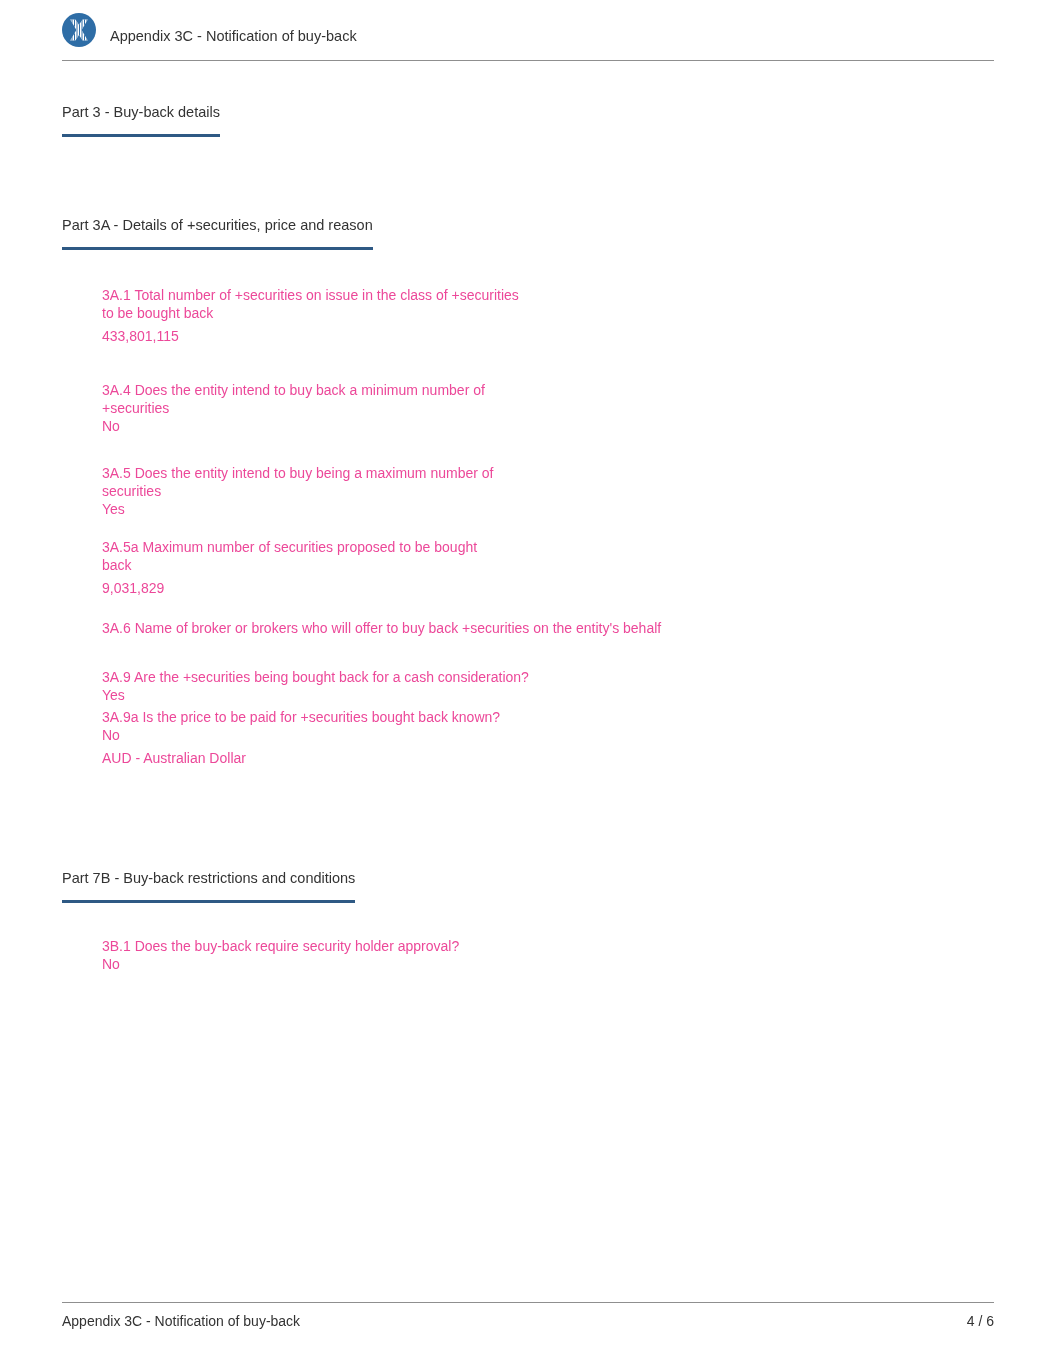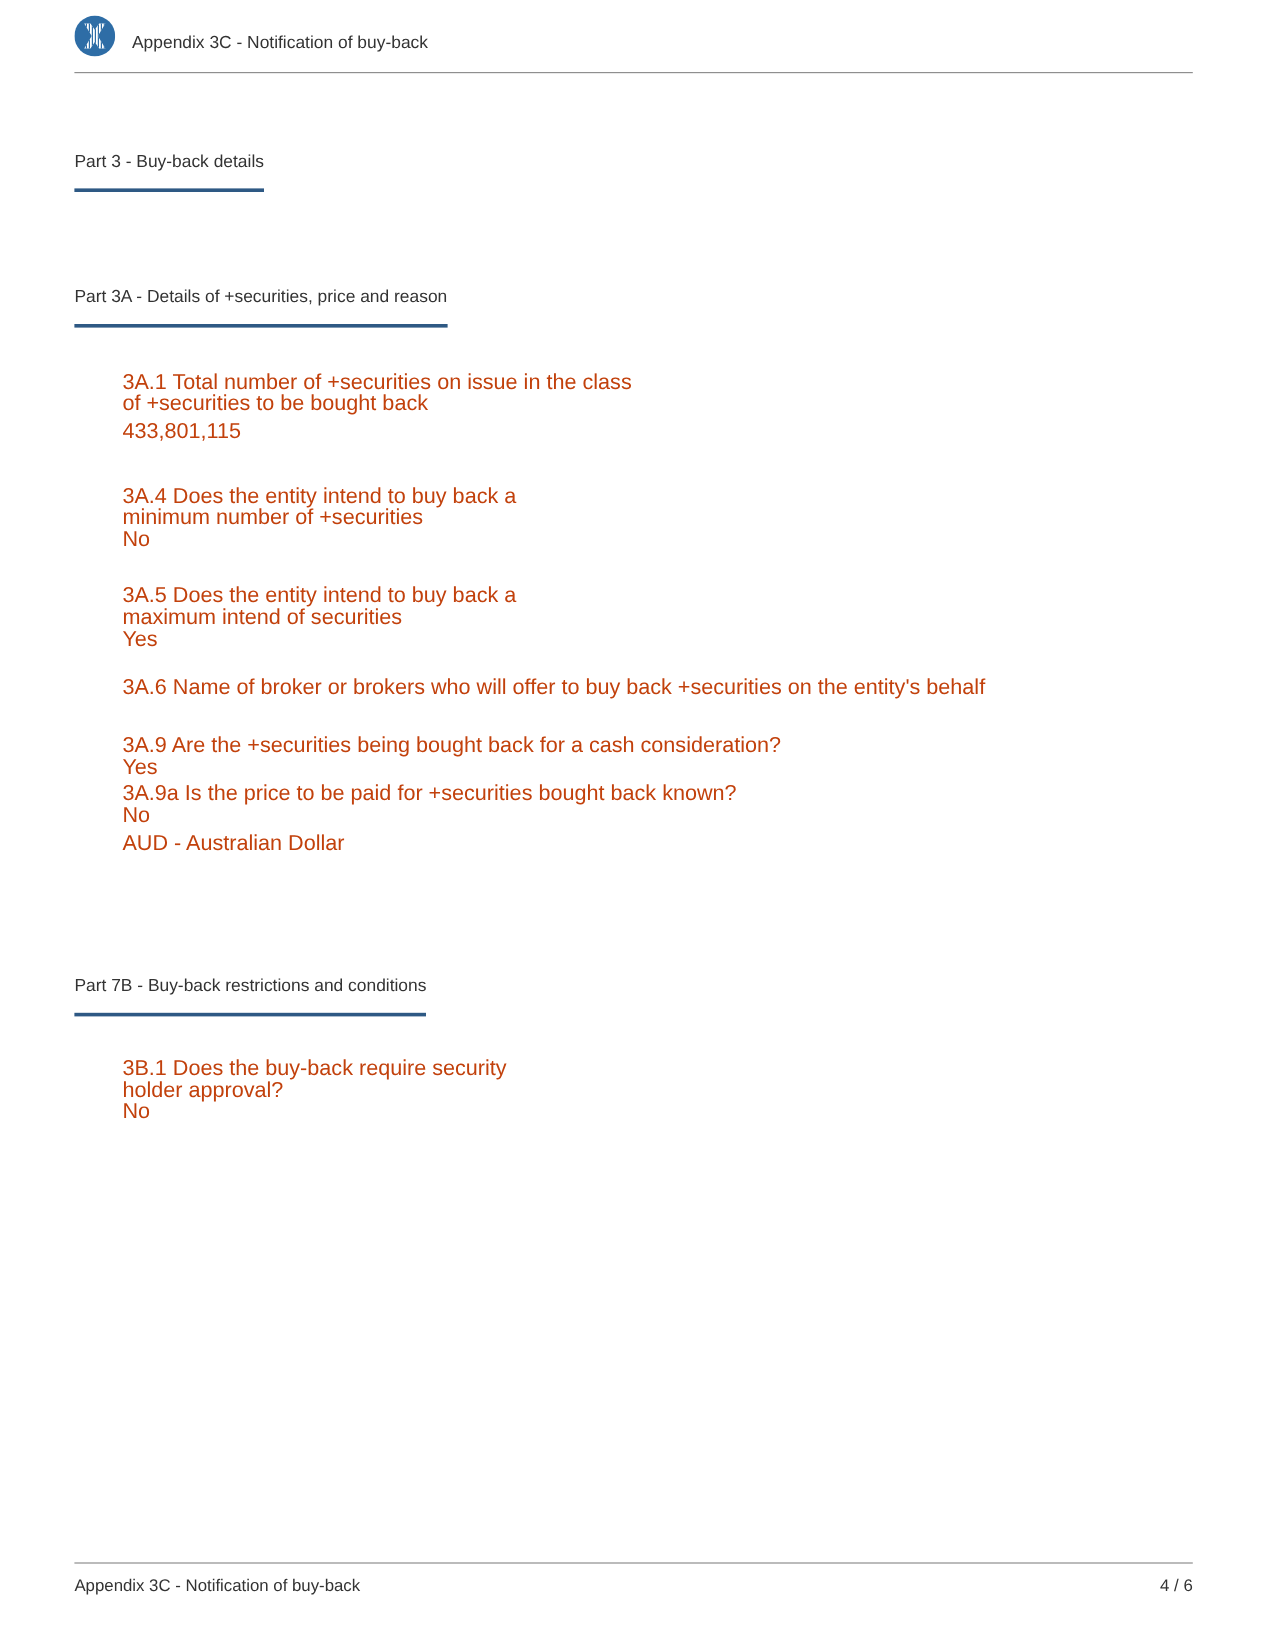--- a/index.html
+++ b/index.html
@@ -37,26 +37,26 @@
   
   .section-heading {
     display: table;
     font-size: 14.5px;
     font-weight: 400;
     color: #333333;
     line-height: 17px;
     padding-bottom: 13px;
     border-bottom: 3px solid #2E5984;
   }
-  .h-part3  { margin-top: 66px; }
+  .h-part3  { margin-top: 43px; }
   .h-part3a { margin-top: 80px; }
   .h-part3b { margin-top: 103px; }
   
   .section-body { margin-left: 40px; }
-  .qa { font-size: 18px; line-height: 18px; color: #c2410c; }
+  .qa { font-size: 14px; line-height: 18px; color: #ec4899; }
   .qa .question { }
   .qa .answer-gap { margin-top: 5px; }
   .w430 { max-width: 432px; }
   .w400 { max-width: 404px; }
   .w390 { max-width: 392px; }
   .w360 { max-width: 362px; }
   .mt36 { margin-top: 36px; }
   .mt34 { margin-top: 34px; }
   .mt31 { margin-top: 31px; }
   .mt29 { margin-top: 29px; }
@@ -120,24 +120,28 @@
       <div class="question w430">3A.1 Total number of +securities on issue in the class of +securities to be bought back</div>
       <div class="answer answer-gap">433,801,115</div>
     </div>
 
     <div class="qa mt36">
       <div class="question w390">3A.4 Does the entity intend to buy back a minimum number of +securities</div>
       <div class="answer">No</div>
     </div>
 
     <div class="qa mt29">
-      <div class="question w390">3A.5 Does the entity intend to buy back a maximum intend of securities</div>
+      <div class="question w390">3A.5 Does the entity intend to buy being a maximum number of securities</div>
       <div class="answer">Yes</div>
     </div>
 
+    <div class="qa mt20">
+      <div class="question w400">3A.5a Maximum number of securities proposed to be bought back</div>
+      <div class="answer answer-gap">9,031,829</div>
+    </div>
 
     <div class="qa mt22">
       <div class="question">3A.6 Name of broker or brokers who will offer to buy back +securities on the entity's behalf</div>
     </div>
 
     <div class="qa mt31">
       <div class="question">3A.9 Are the +securities being bought back for a cash consideration?</div>
       <div class="answer">Yes</div>
     </div>
 

